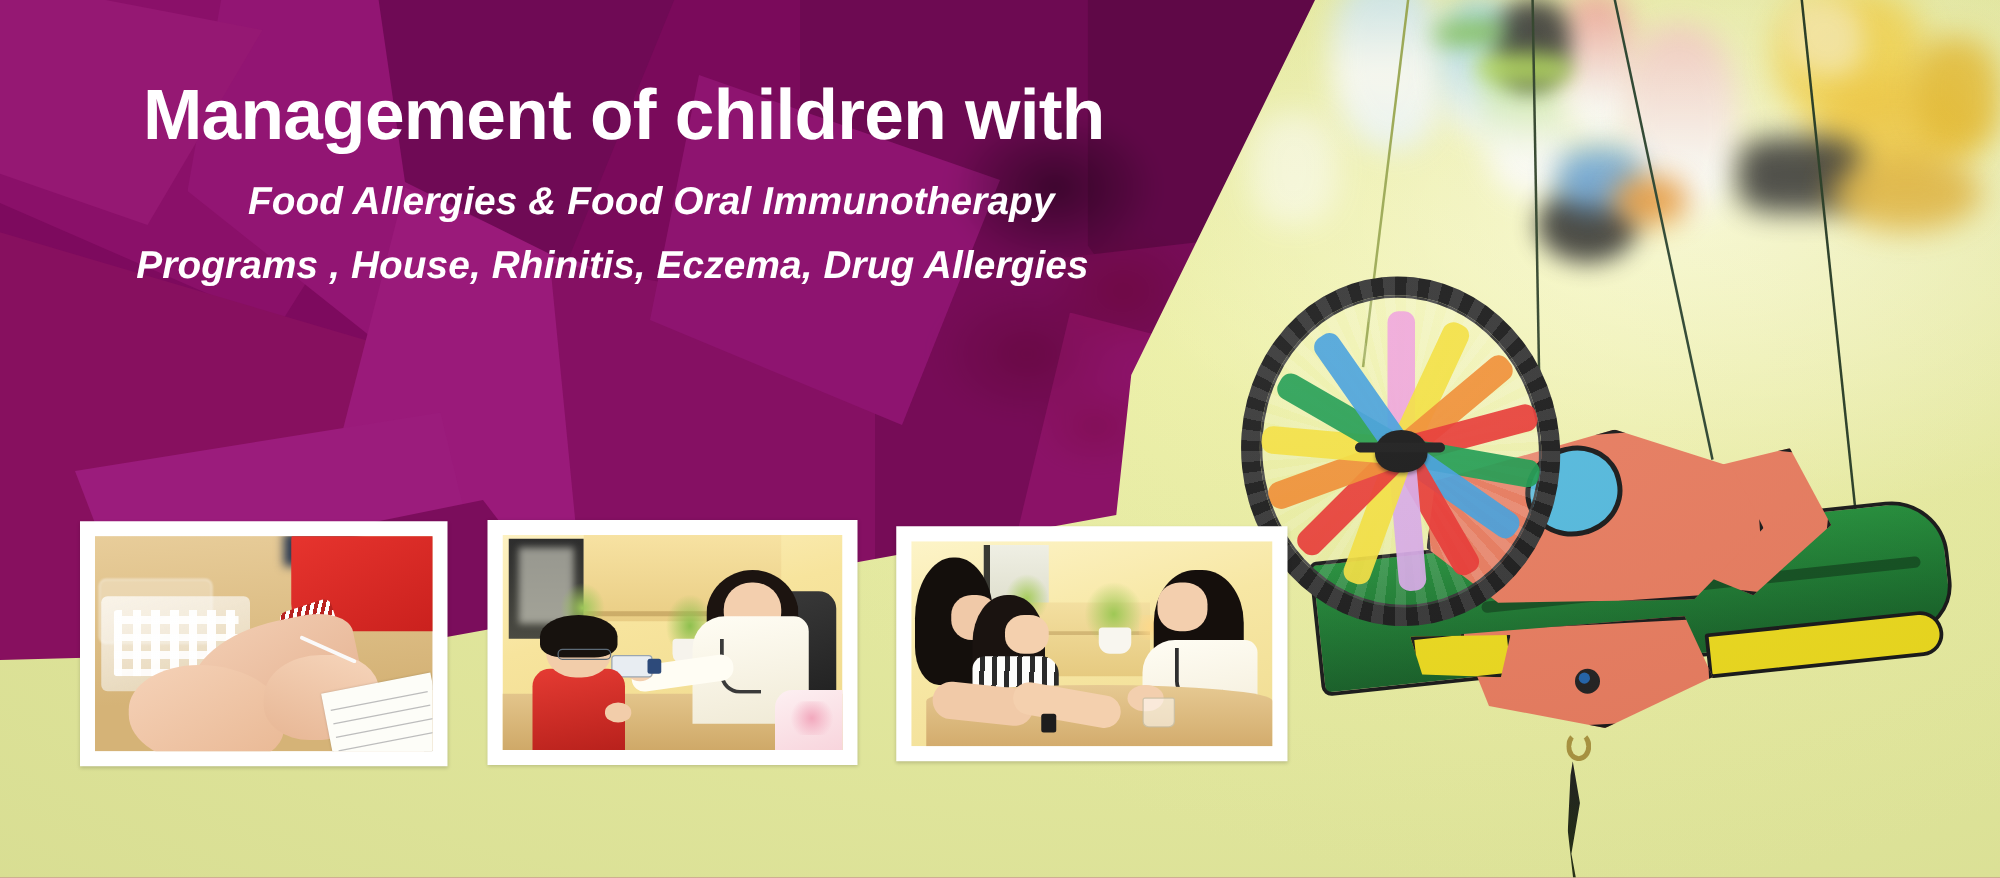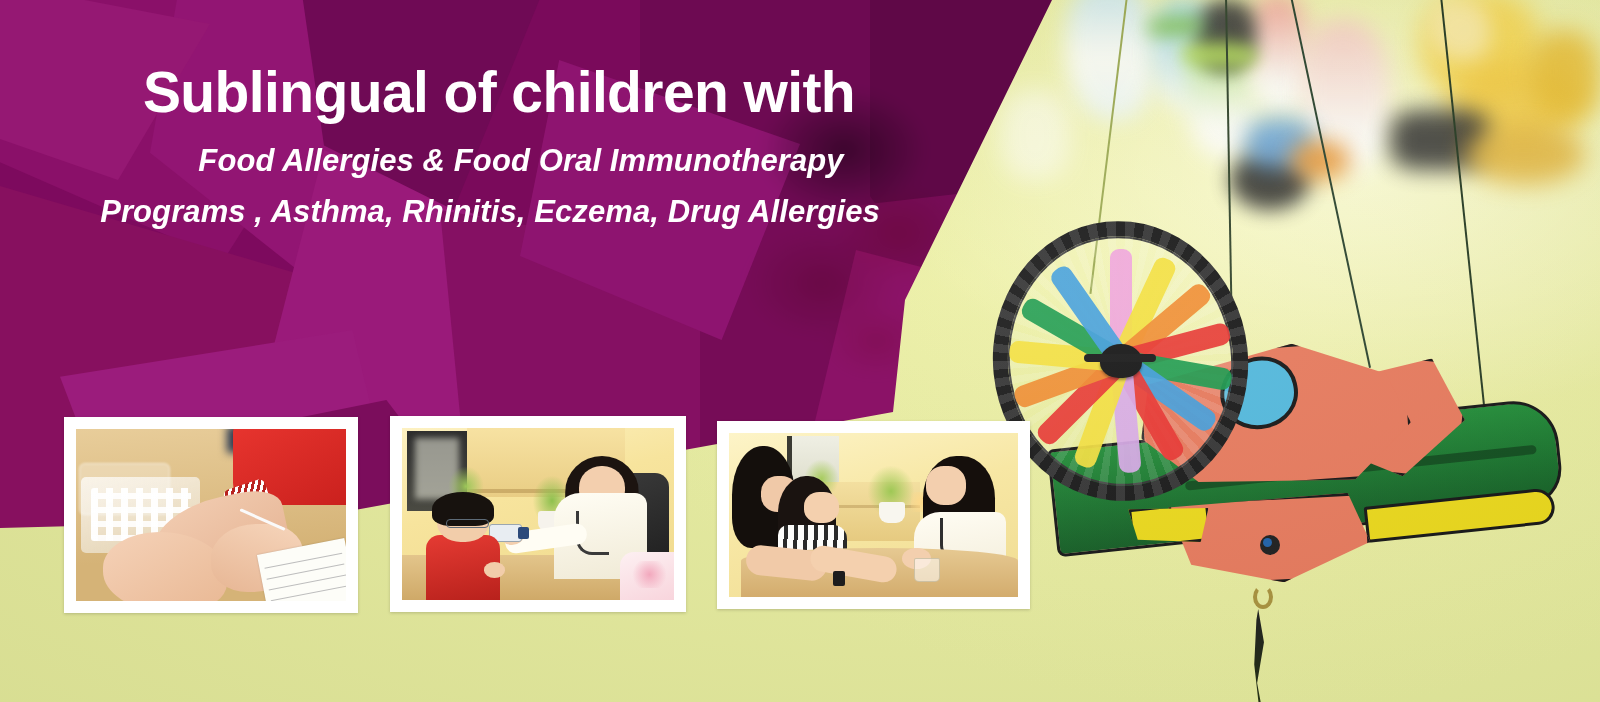--- a/index.html
+++ b/index.html
@@ -402,24 +402,24 @@
       <i class="f11"></i>
       <i class="f12"></i>
       <i class="f13"></i>
       <i class="f14"></i>
       <i class="f15"></i>
     </div>
     <div class="bleed"></div>
   </div>
 
   <div class="headline">
-    <div class="h-main">Sublingual of children with</div>
+    <div class="h-main">Management of children with</div>
     <div class="h-sub">
       <div class="h-l1">Food Allergies &amp; Food Oral Immunotherapy</div>
-      <div class="h-l2">Programs , Asthma, Rhinitis, Eczema, Drug Allergies</div>
+      <div class="h-l2">Programs , House, Rhinitis, Eczema, Drug Allergies</div>
     </div>
   </div>
 
   <div class="thumbs">
 
     <div class="thumb t1">
       <div class="inner">
         <div class="sp-bg"></div>
         <div class="sp-table"></div>
         <div class="sp-darkstrip"></div>

